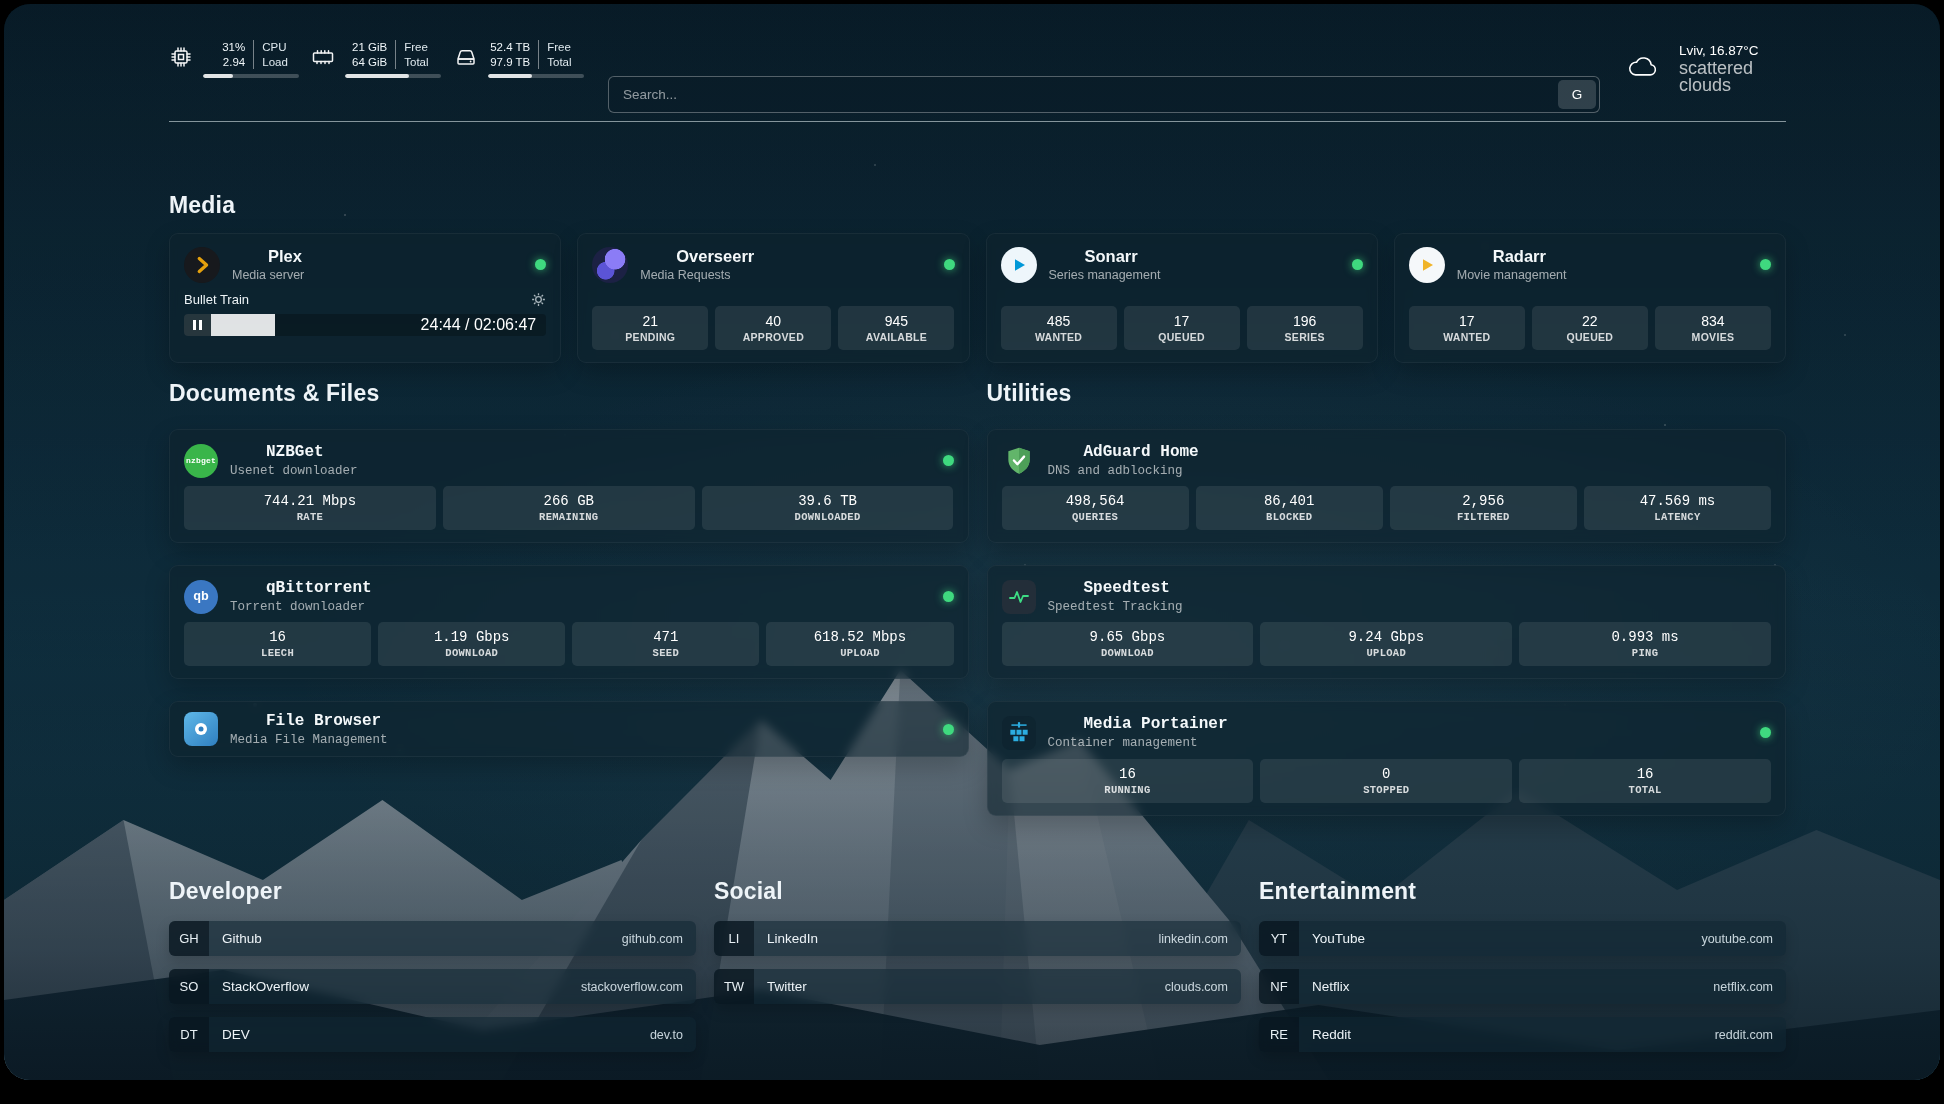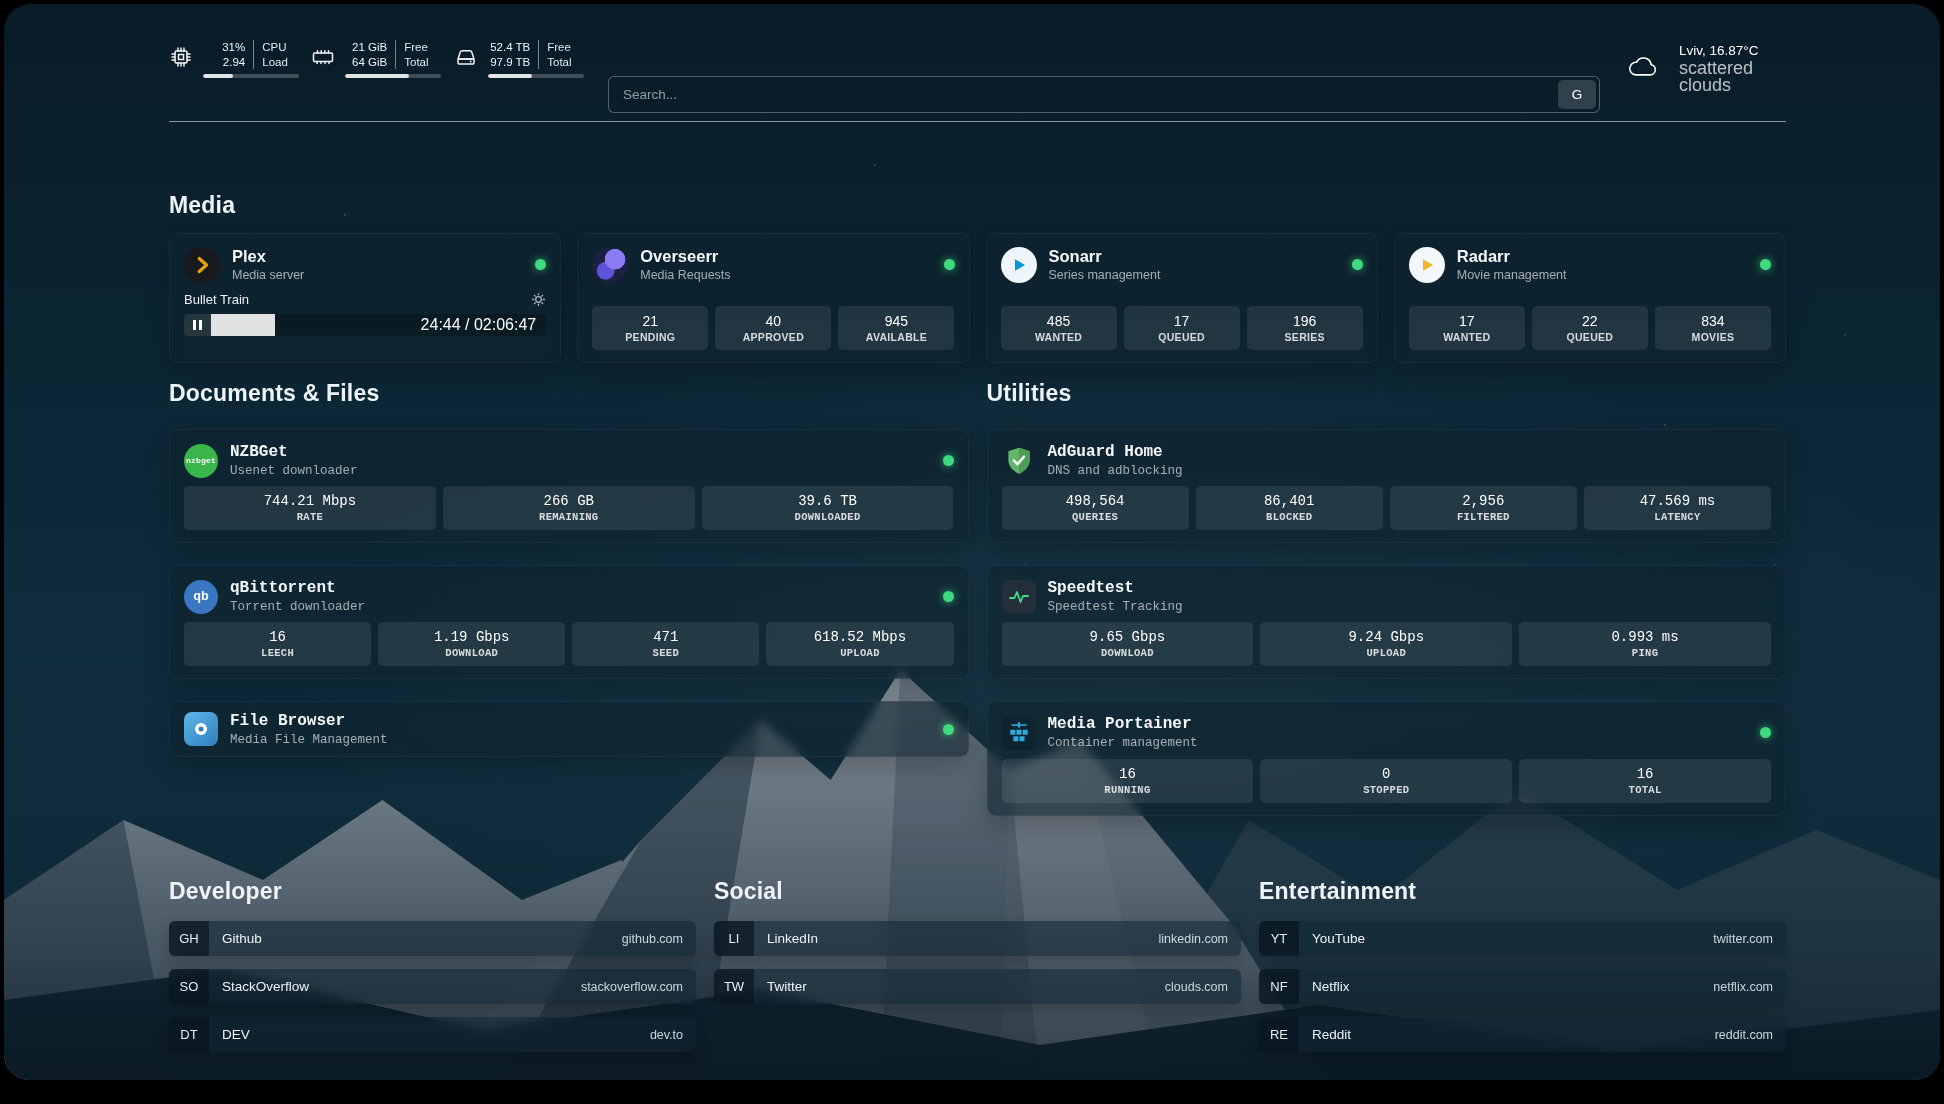--- a/index.html
+++ b/index.html
@@ -72,21 +72,21 @@
   .card { background:rgba(14,34,44,.58); border:1px solid rgba(255,255,255,.05);
     border-radius:9px; box-shadow:0 10px 24px rgba(0,0,0,.22);
     backdrop-filter: blur(5px); }
   .media-card { flex:1; height:130px; padding:12px 14px; display:flex; flex-direction:column; }
 
   .svc-head { display:flex; align-items:center; gap:12px; }
   .svc-icon { width:36px; height:36px; border-radius:50%; display:flex; align-items:center;
     justify-content:center; flex:0 0 auto; overflow:hidden; }
   .svc-icon svg { display:block; }
   .svc-names { min-width:0; }
-  .svc-name { font-size:16.5px; font-weight:600; color:#f4f8fa; line-height:21px; white-space:nowrap; }
+  .svc-name { font-size:16.5px; font-weight:600; color:#f4f8fa; line-height:21px; white-space:nowrap;margin-left:36px; }
   .svc-desc { font-size:12.5px; color:rgba(255,255,255,.62); line-height:16px; white-space:nowrap; }
   .dot { width:11px; height:11px; border-radius:50%; background:#3fd97f; margin-left:auto;
     align-self:center; box-shadow:0 0 8px rgba(63,217,127,.75); flex:0 0 auto; }
 
   .stats-row { display:flex; gap:7px; margin-top:auto; }
   .stat-box { flex:1; height:44px; background:rgba(255,255,255,.085); border-radius:5px;
     display:flex; flex-direction:column; align-items:center; justify-content:center; gap:2px; }
   .stat-val { font-size:14px; color:#fff; white-space:nowrap; }
   .stat-lab { font-size:10.5px; font-weight:700; color:rgba(255,255,255,.82); letter-spacing:.3px; }
 
@@ -606,21 +606,21 @@
         <span class="bm-name">Twitter</span>
         <span class="bm-url">clouds.com</span>
       </div>
     </section>
 
     <section class="bm-col">
       <h2 class="section-title">Entertainment</h2>
       <div class="bm-row">
         <span class="bm-abbr">YT</span>
         <span class="bm-name">YouTube</span>
-        <span class="bm-url">twitter.com</span>
+        <span class="bm-url">youtube.com</span>
       </div>
       <div class="bm-row">
         <span class="bm-abbr">NF</span>
         <span class="bm-name">Netflix</span>
         <span class="bm-url">netflix.com</span>
       </div>
       <div class="bm-row">
         <span class="bm-abbr">RE</span>
         <span class="bm-name">Reddit</span>
         <span class="bm-url">reddit.com</span>

